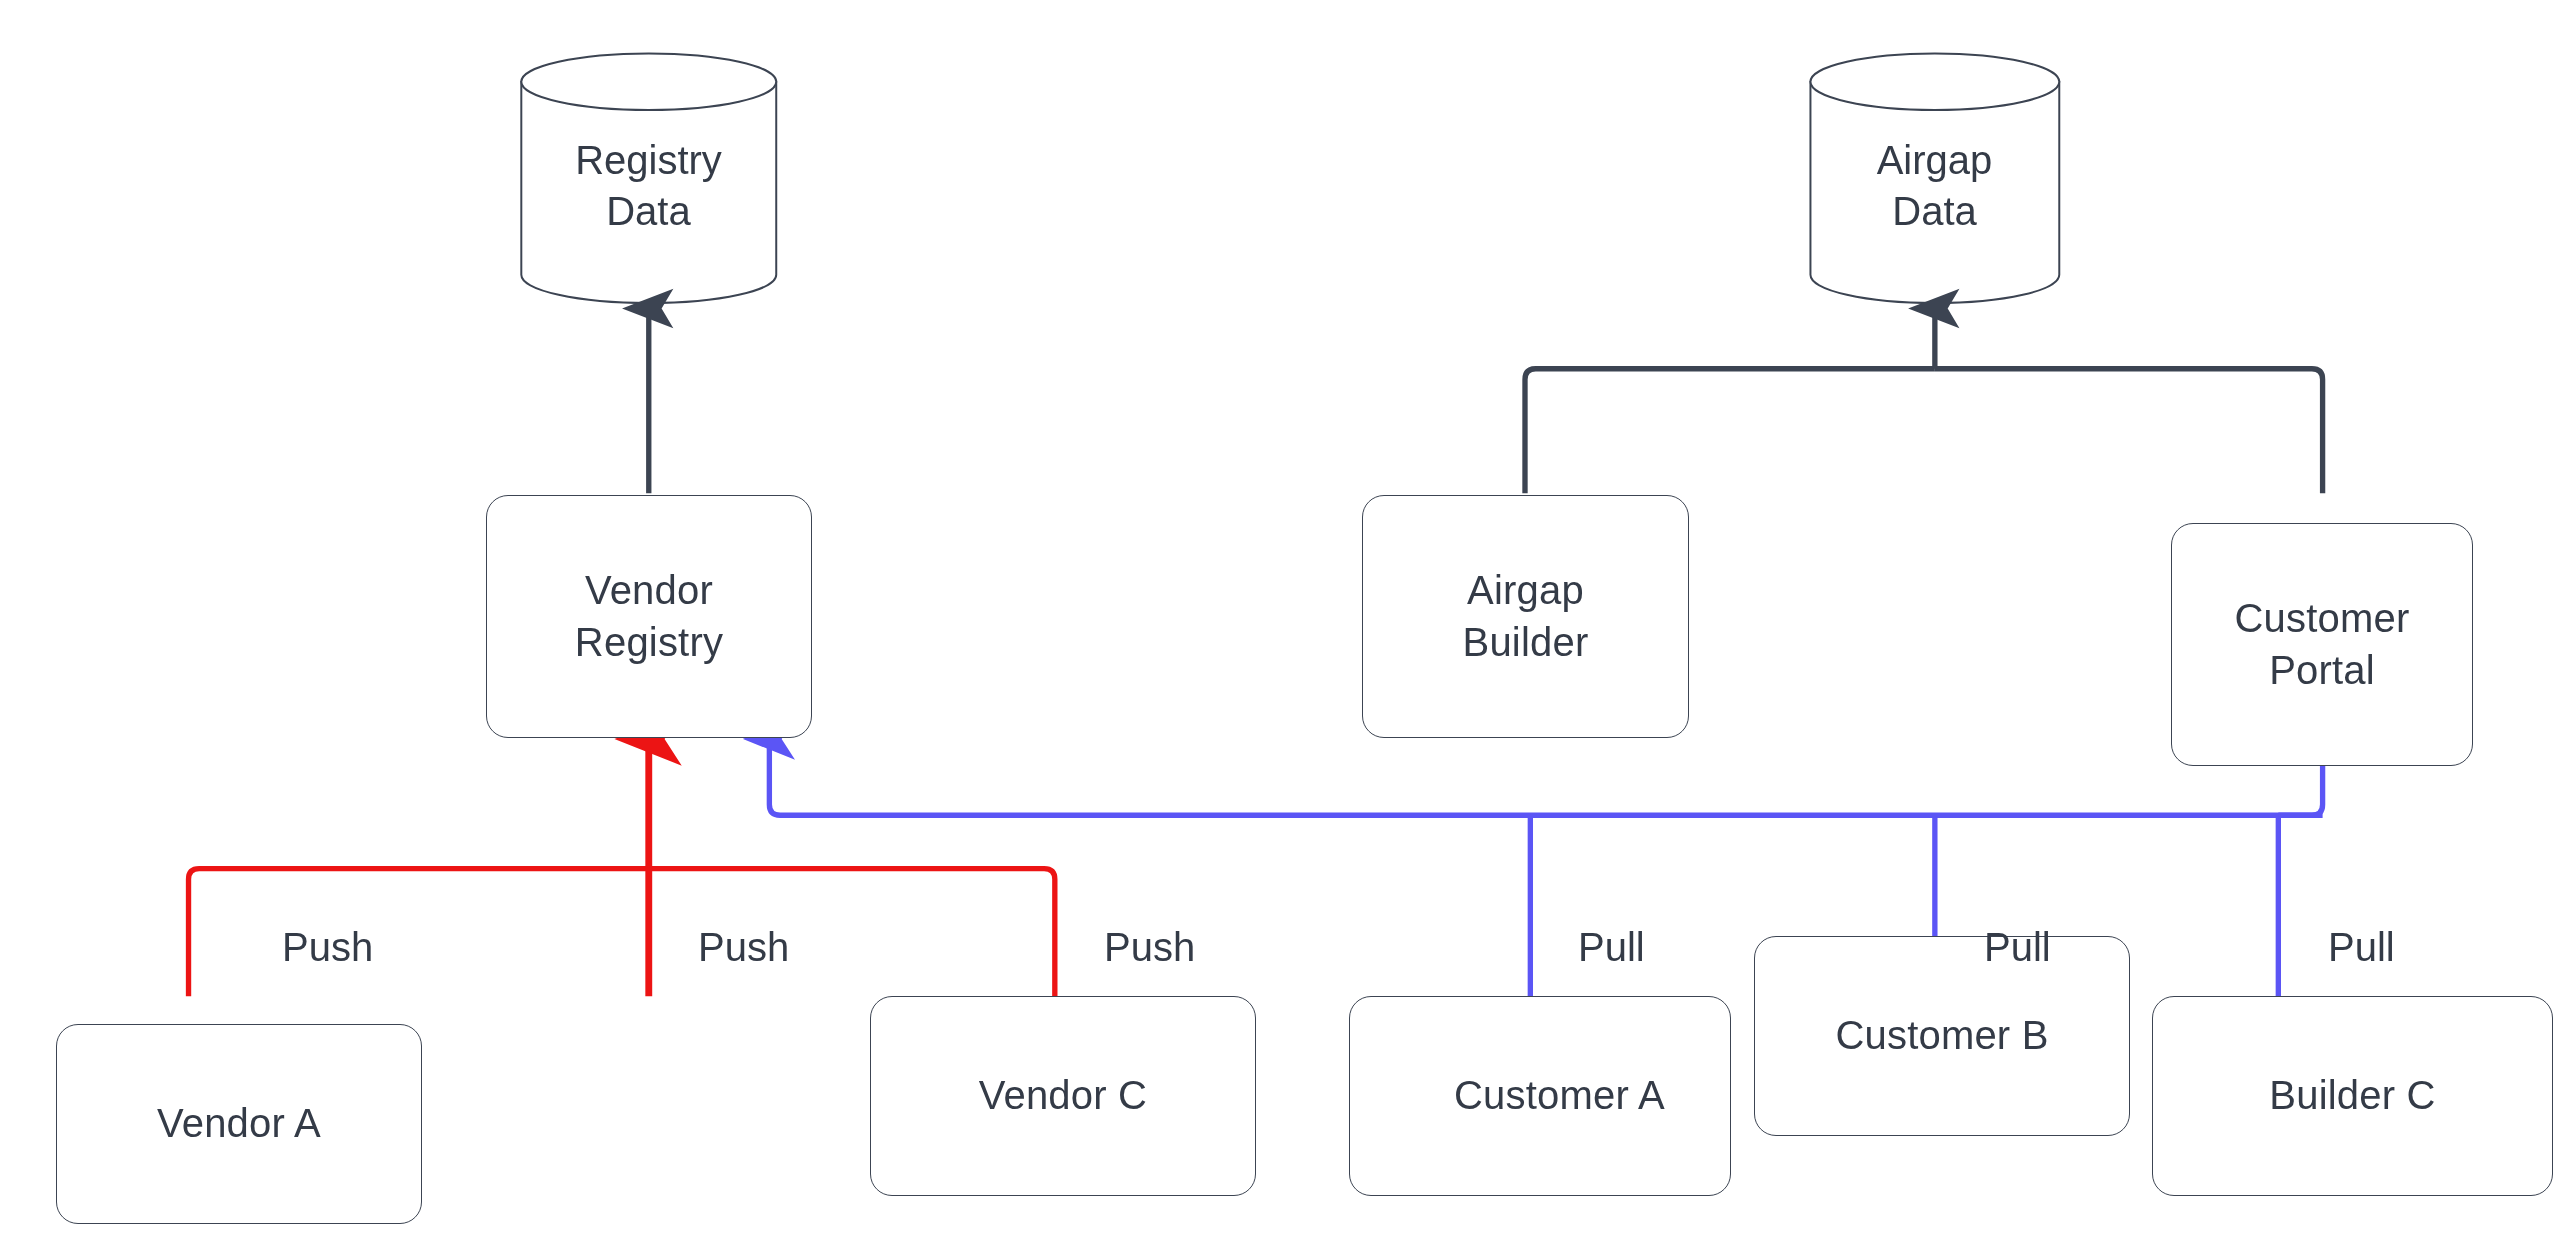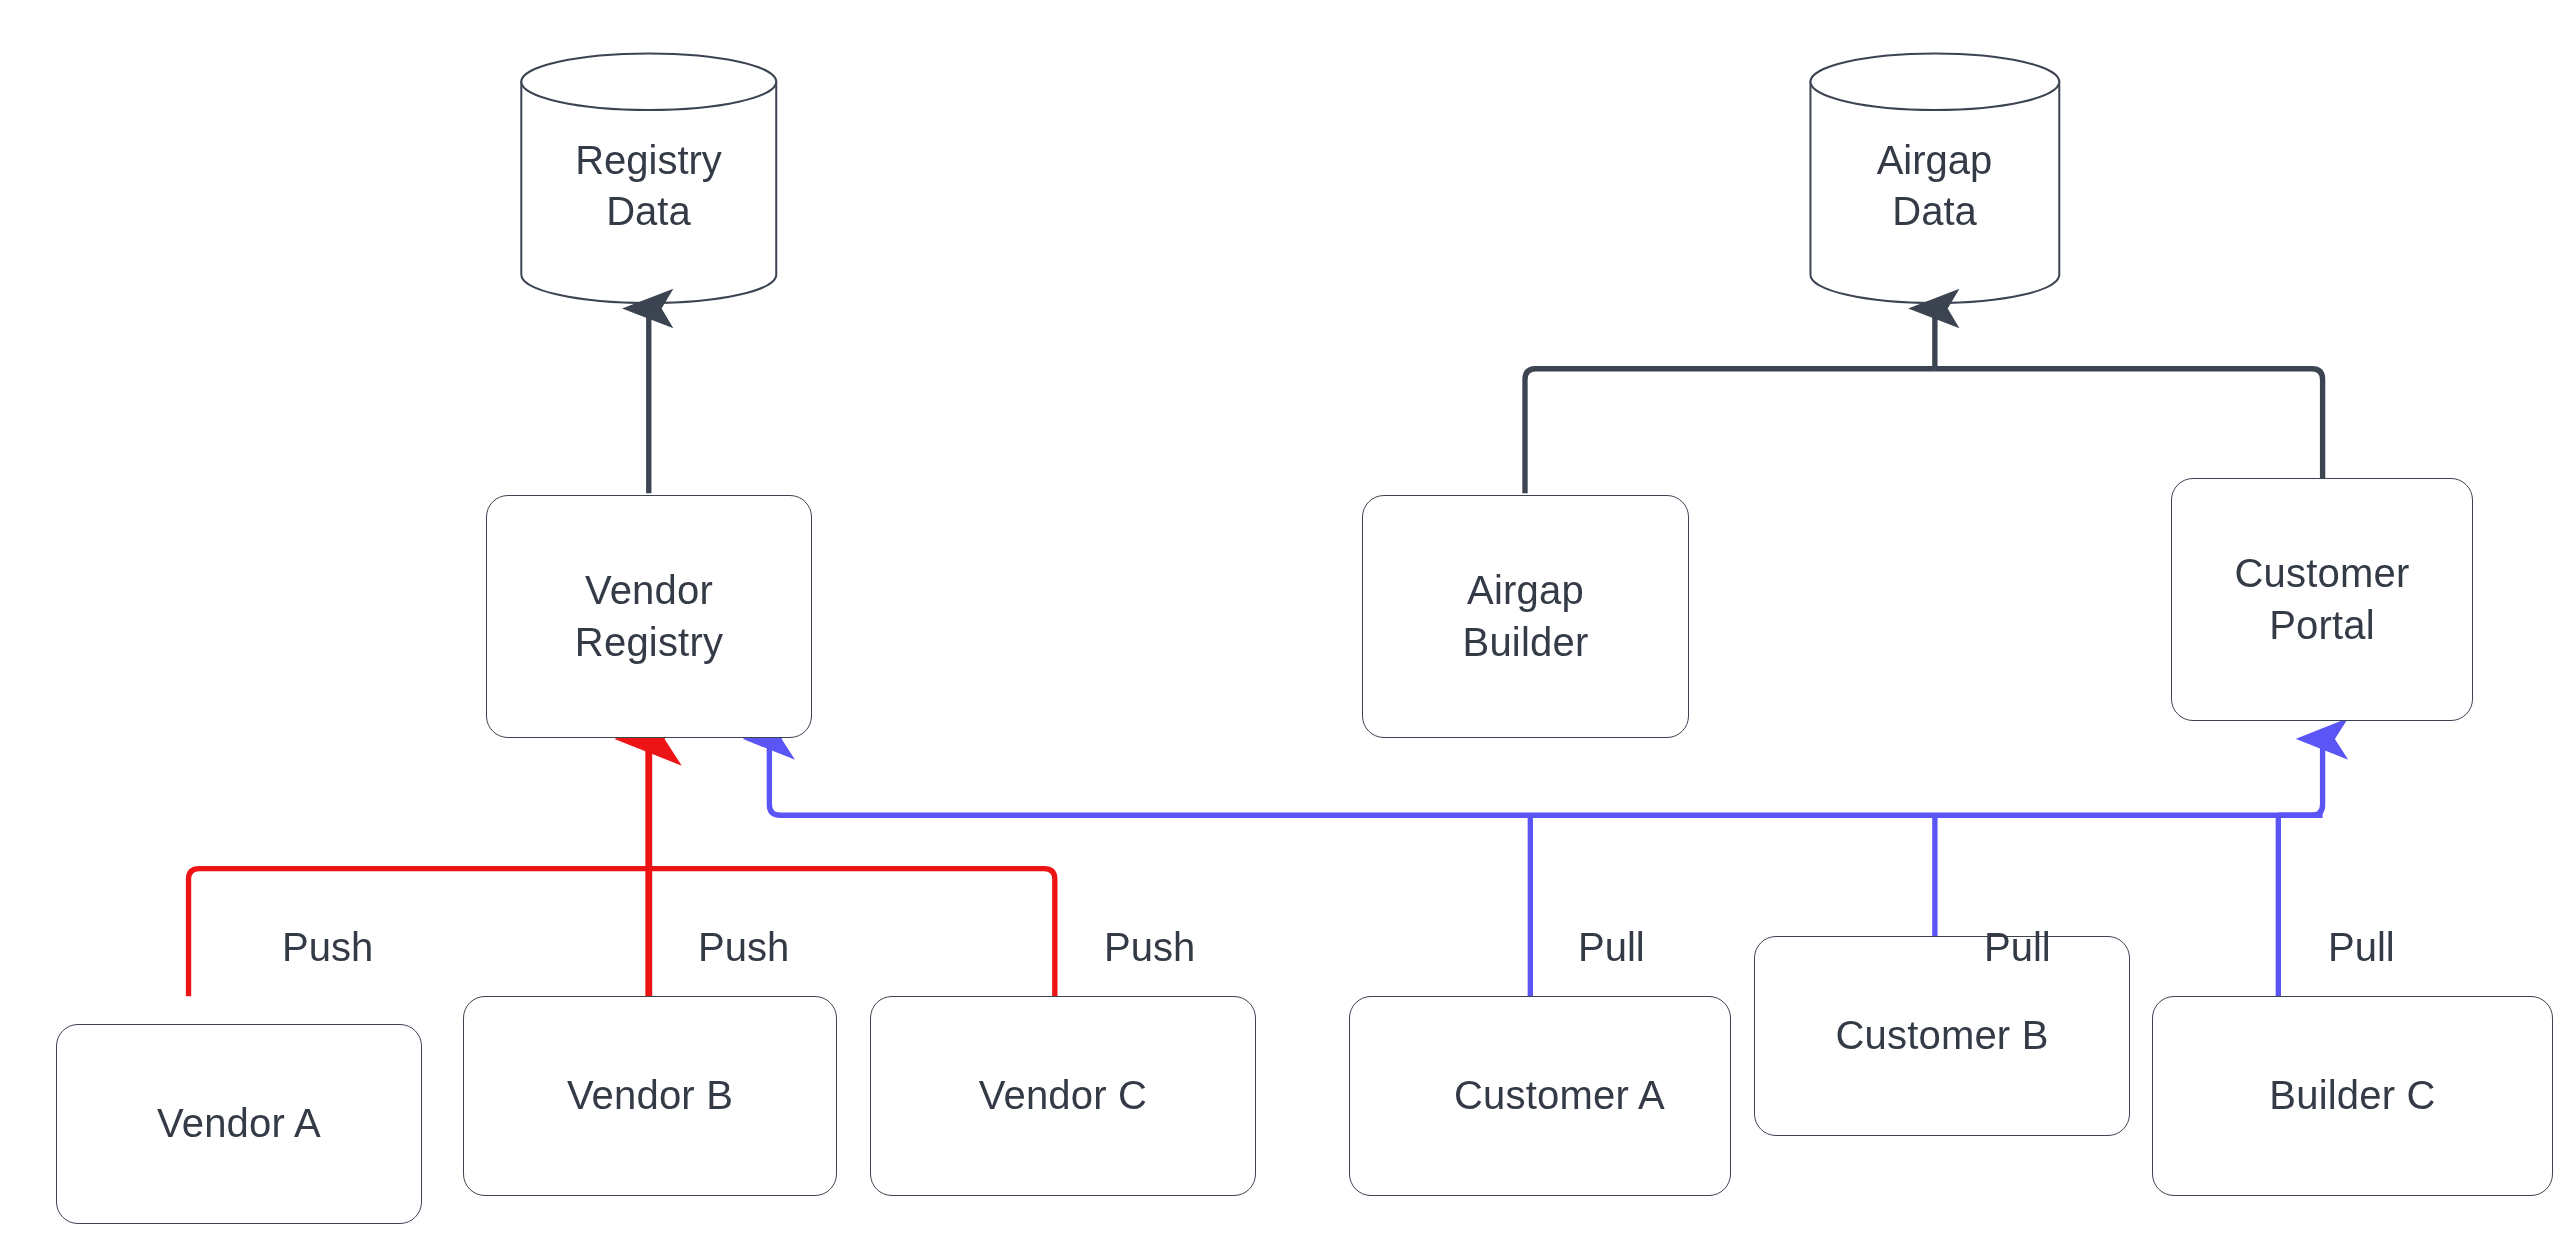--- a/index.html
+++ b/index.html
@@ -127,32 +127,29 @@
   <div class="node" style="left:486px; top:495px; width:326px; height:243px;">
     <span>Vendor
 Registry</span>
   </div>
 
   <div class="node" style="left:1362px; top:495px; width:327px; height:243px;">
     <span>Airgap
 Builder</span>
   </div>
 
-  <div class="node" style="left:2171px; top:478px; width:302px; height:243px;text-align:center;">
+  <div class="node" style="left:2171px; top:523px; width:302px; height:243px;text-align:center;">
     <span>Customer
 Portal</span>
   </div>
 
   <div class="node" style="left:56px; top:1024px; width:366px; height:200px;">
     <span>Vendor A</span>
   </div>
 
-  <div class="node" style="left:463px; top:996px; width:374px; height:200px;">
-    <span>Vendor B</span>
-  </div>
 
   <div class="node" style="left:870px; top:996px; width:386px; height:200px;">
     <span>Vendor C</span>
   </div>
 
   <div class="node" style="left:1349px; top:996px; width:382px; height:200px;padding-left:39px;">
     <span>Customer A</span>
   </div>
 
   <div class="node" style="left:1754px; top:936px; width:376px; height:200px;">

